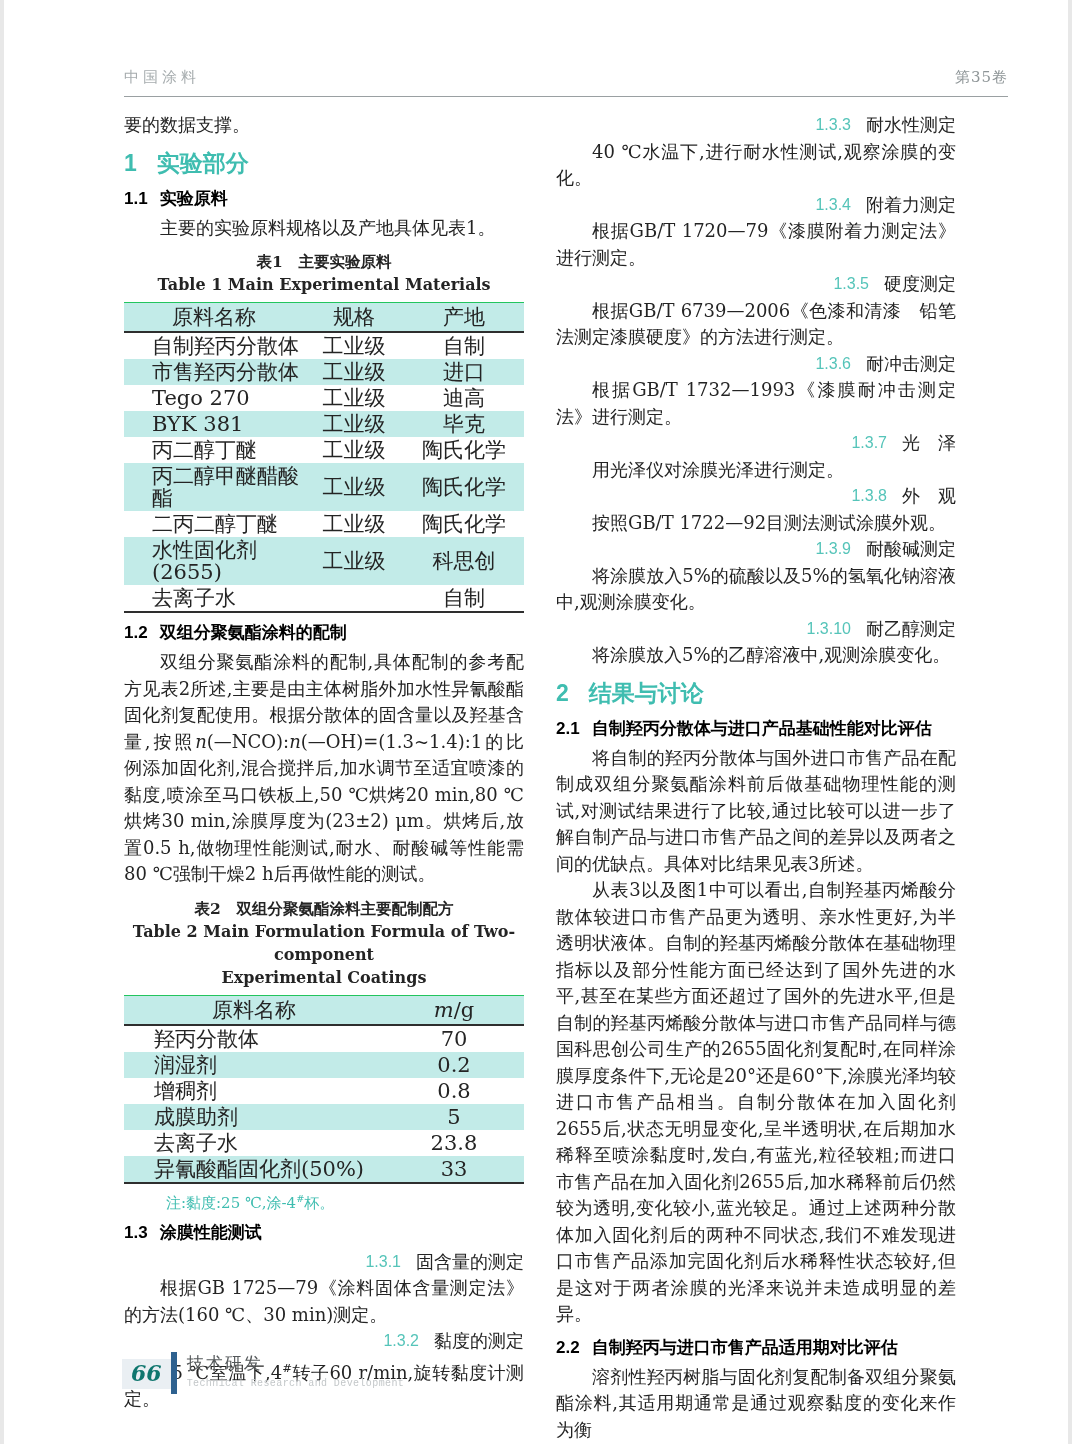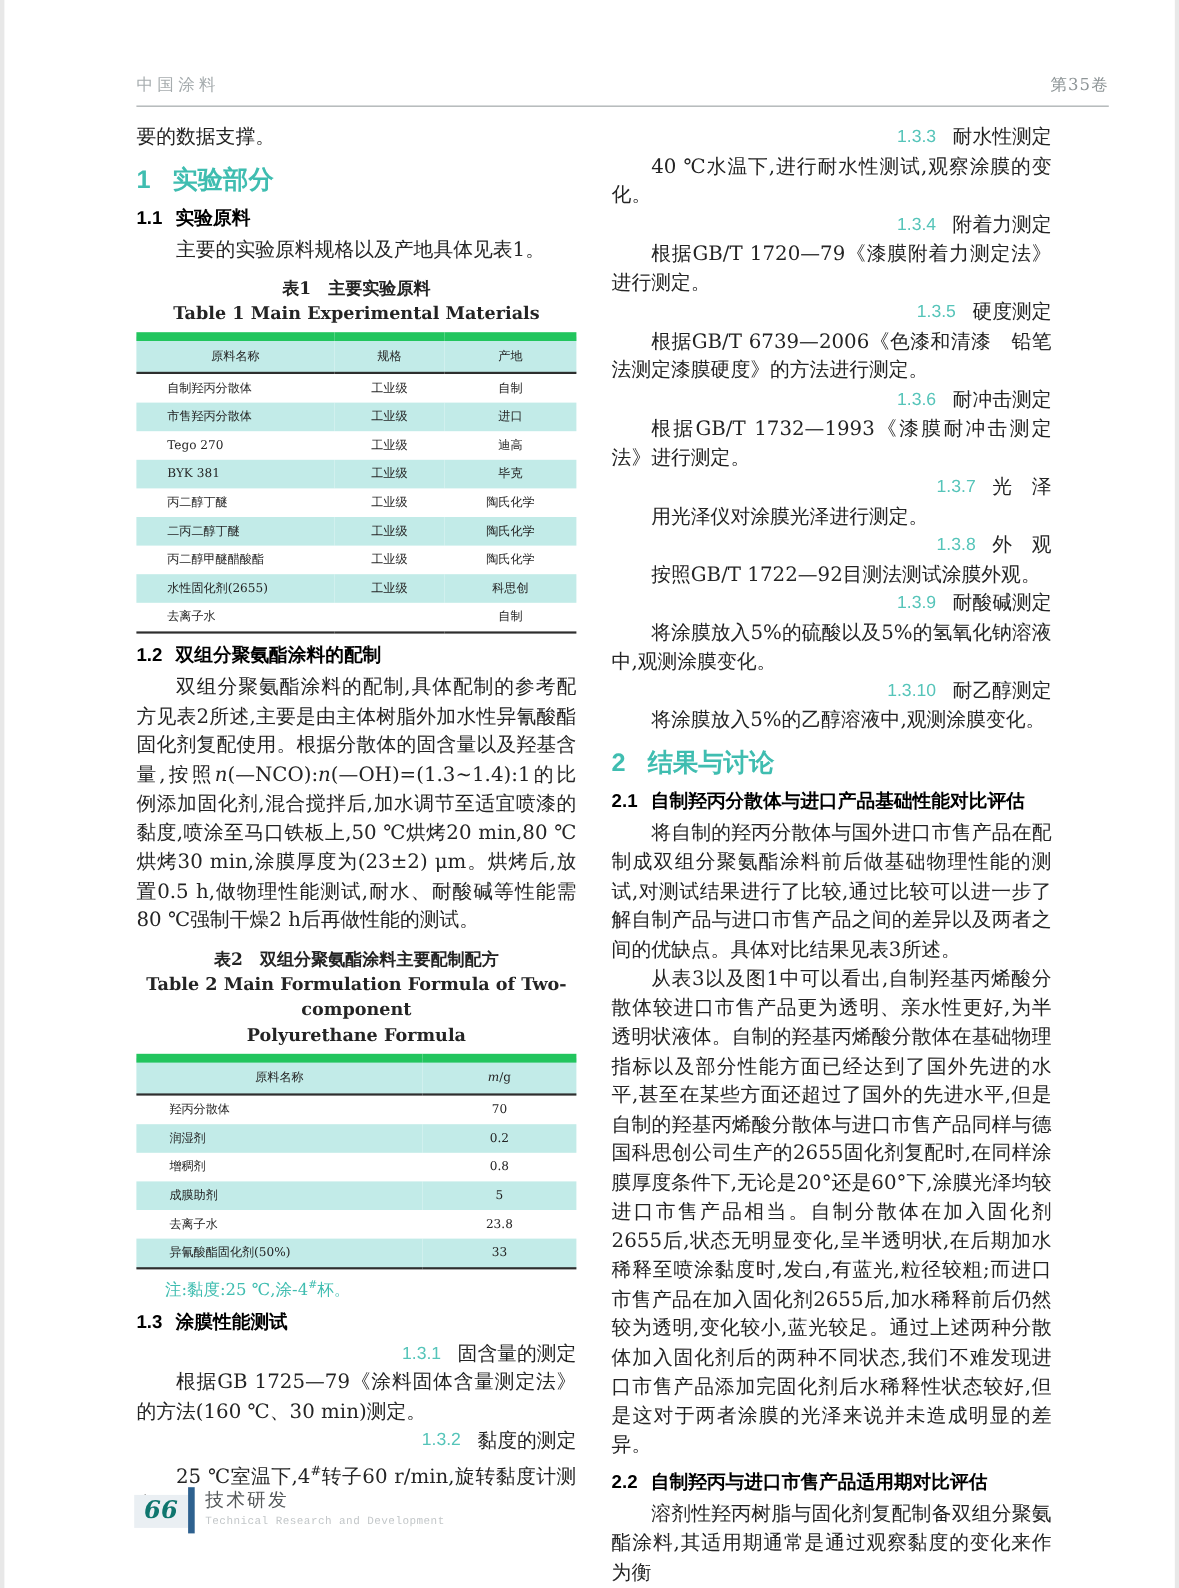--- a/index.html
+++ b/index.html
@@ -35,32 +35,32 @@
   .h3 { display:flex; gap:15px; margin:0; text-align:left;justify-content:flex-end; }
   .h3 .num {
     font-family:"Liberation Sans", sans-serif; color:#55c4b9; font-size:16px;
   }
   .h3 .ttl { color:#242424; }
 
   .cap-zh { text-align:center; font-size:15.5px; font-weight:bold; margin-top:10px; line-height:22px; }
   .cap-en { text-align:center; font-size:16px; font-weight:bold; line-height:23px; }
 
   table { width:100%; border-collapse:collapse; margin-top:6px;
-          border-top:8px solid #22c55e; border-bottom:2px solid #2e2e2e;
-          font-size:11px; line-height:22px; }
+          border-top:1px solid #22c55e; border-bottom:2px solid #2e2e2e;
+          font-size:21px; line-height:22px; }
   thead th { background:#c2ebe8; border-bottom:2px solid #2e2e2e;
              font-weight:normal; padding:3px 0; text-align:center; }
   tbody tr:nth-child(even) { background:#c2ebe8; }
   td { padding:2px 0; text-align:center; }
   table.t1 col.c1 { width:45%; } table.t1 col.c2 { width:25%; } table.t1 col.c3 { width:30%; }
   table.t1 td.first { text-align:left; padding-left:28px; }
   table.t2 col.c1 { width:65%; } table.t2 col.c2 { width:35%; }
   table.t2 td.first { text-align:left; padding-left:30px; }
 
-  .tnote { color:#3fbdb0; font-size:15px; margin:5px 0 0 26px; text-align:left; line-height:20px; }
+  .tnote { color:#3fbdb0; font-size:15px; margin:5px 0 0 42px; text-align:left; line-height:20px; }
   sup { font-size:0.65em; }
   i.var { font-style:italic; }
 
   .footer { position:absolute; left:118px; top:1352px; display:flex; align-items:flex-start; }
   .pgnum-box {
     background:#eaeff3; margin-top:7px; padding:1px 9px 3px 9px;
     font-style:italic; font-weight:bold; font-size:22px; color:#0f766e;
   }
   .pgbar { width:6px; height:42px; background:#2e618f; margin-right:10px; }
   .ftext .zh { font-family:"Liberation Sans", sans-serif; font-size:17px; color:#54585a; letter-spacing:2px; }
@@ -128,26 +128,26 @@
             <td class="first">BYK 381</td>
             <td>工业级</td>
             <td>毕克</td>
           </tr>
           <tr>
             <td class="first">丙二醇丁醚</td>
             <td>工业级</td>
             <td>陶氏化学</td>
           </tr>
           <tr>
+            <td class="first">丙二醇甲醚醋酸酯</td>
+            <td>工业级</td>
+            <td>陶氏化学</td>
+          </tr>
+          <tr>
             <td class="first">二丙二醇丁醚</td>
-            <td>工业级</td>
-            <td>陶氏化学</td>
-          </tr>
-          <tr>
-            <td class="first">丙二醇甲醚醋酸酯</td>
             <td>工业级</td>
             <td>陶氏化学</td>
           </tr>
           <tr>
             <td class="first">水性固化剂(2655)</td>
             <td>工业级</td>
             <td>科思创</td>
           </tr>
           <tr>
             <td class="first">去离子水</td>
@@ -158,21 +158,21 @@
       </table>
 
       <h2 class="sub">
         <span>1.2</span>
         <span>双组分聚氨酯涂料的配制</span>
       </h2>
       <p class="body"><span>双组分聚氨酯涂料的配制,具体配制的参考配方见表2所述,主要是由主体树脂外加水性异氰酸酯固化剂复配使用。根据分散体的固含量以及羟基含量,按照</span><i class="var">n</i><span>(—NCO):</span><i class="var">n</i><span>(—OH)=(1.3~1.4):1的比例添加固化剂,混合搅拌后,加水调节至适宜喷漆的黏度,喷涂至马口铁板上,50 ℃烘烤20 min,80 ℃烘烤30 min,涂膜厚度为(23±2) μm。烘烤后,放置0.5 h,做物理性能测试,耐水、耐酸碱等性能需80 ℃强制干燥2 h后再做性能的测试。</span></p>
 
       <div class="cap-zh">表2　双组分聚氨酯涂料主要配制配方</div>
       <div class="cap-en">Table 2  Main Formulation Formula of Two-component</div>
-      <div class="cap-en">Polyurethane Formula</div>
+      <div class="cap-en">Experimental Coatings</div>
 
       <table class="t2">
         <colgroup>
             <col class="c1">
             <col class="c2">
           </colgroup>
         <thead>
           <tr>
             <th>原料名称</th>
             <th><i class="var">m</i><span>/g</span></th>

